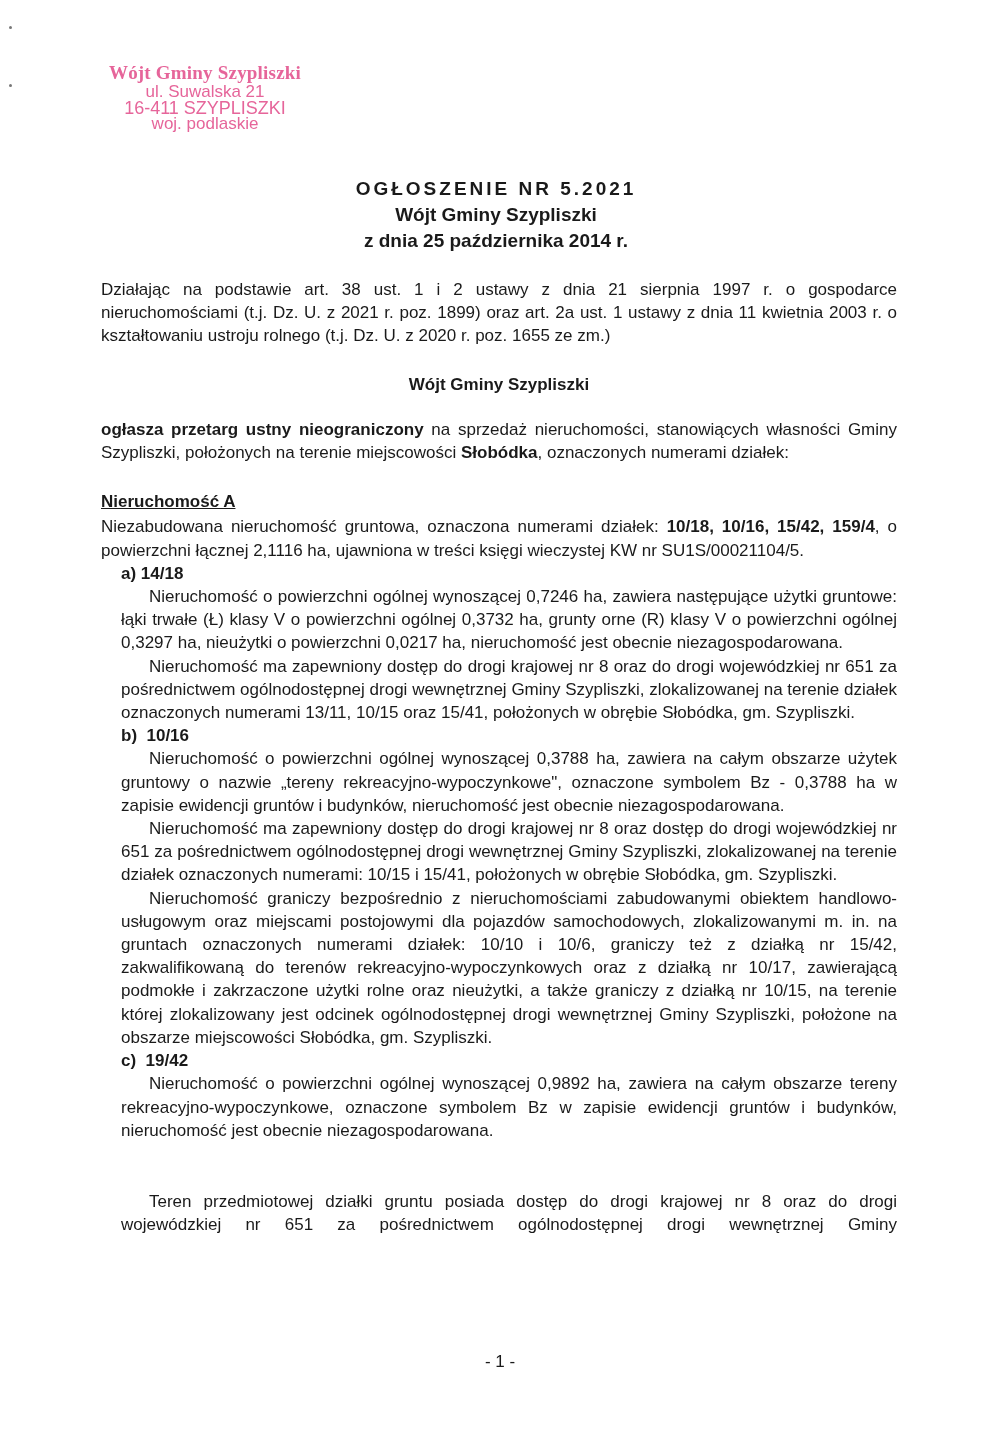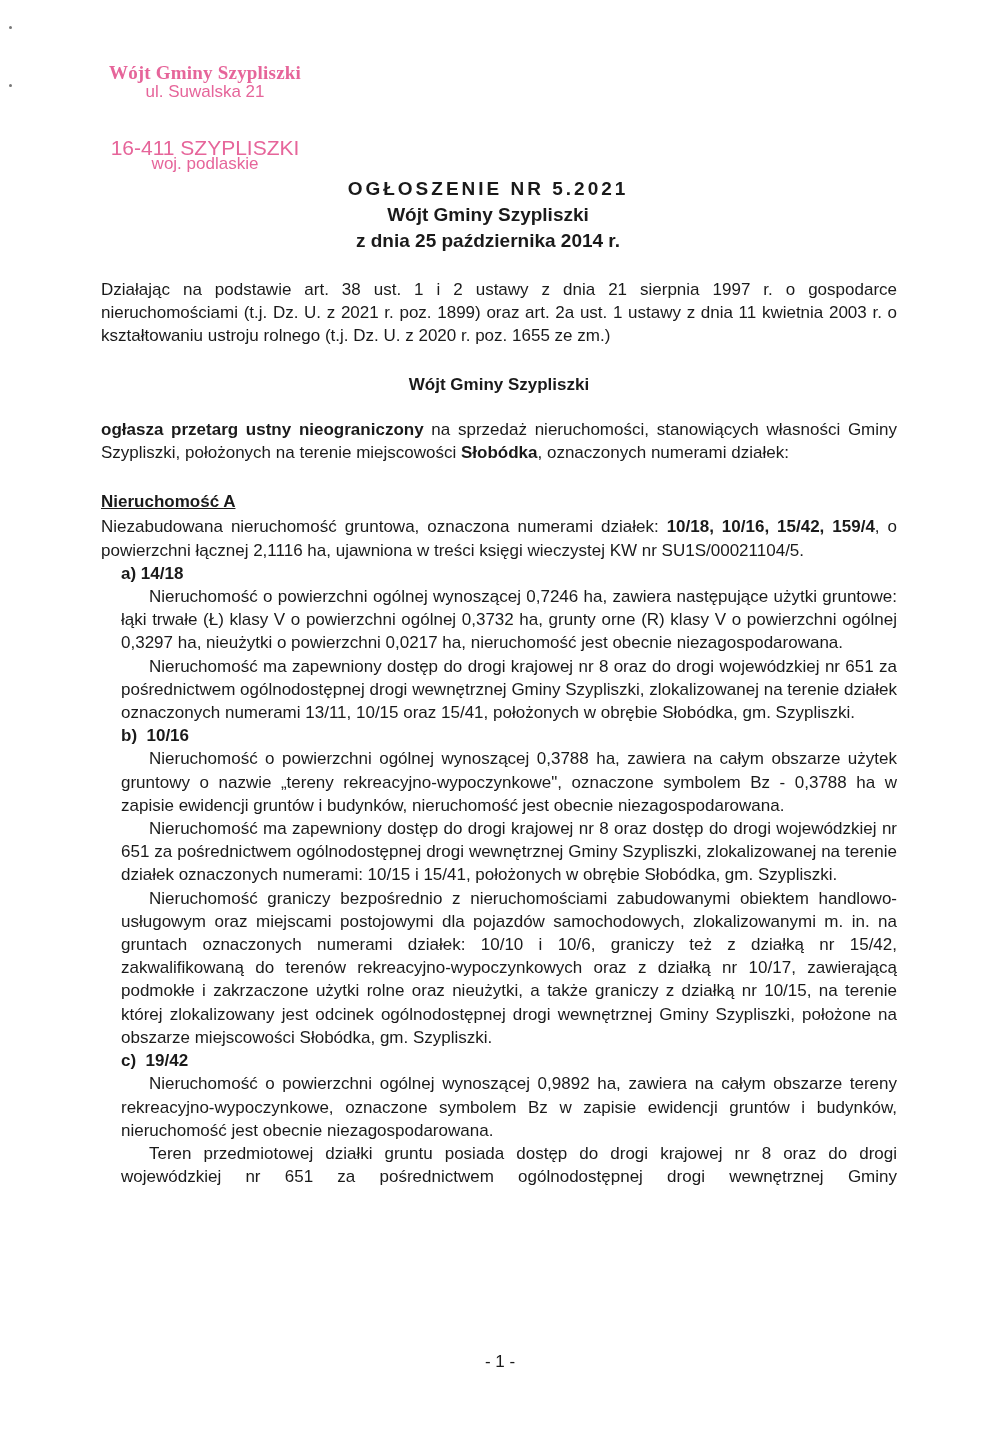--- a/index.html
+++ b/index.html
@@ -2,22 +2,22 @@
 <html><head>
   <meta charset="utf-8">
   <style>
     html, body { margin: 0; padding: 0; background: #ffffff; }
     body { width: 1000px; height: 1439px; position: relative; overflow: hidden;
            font-family: "Liberation Sans", sans-serif; color: #1a1a1a; }
     .dot { position: absolute; width: 3px; height: 3px; border-radius: 50%; background: #777; }
     .stamp { position: absolute; left: 60px; top: 62px; width: 290px; text-align: center; color: #e6659a; }
     .stamp .s-title { font-family: "Liberation Serif", serif; font-weight: bold; font-size: 19px; line-height: 22px; letter-spacing: 0.2px; }
     .stamp .s-line { font-size: 17px; line-height: 16px; }
-    .stamp .s-line.big { font-size: 21px; margin-top: 40px; }
-    .header { position: absolute; left: 0; width: 976px; top: 176px; text-align: center; font-weight: bold; font-size: 19px; line-height: 26px; }
+    .stamp .s-line.big { font-size: 18px; }
+    .header { position: absolute; left: 8px; width: 976px; top: 176px; text-align: center; font-weight: bold; font-size: 19px; line-height: 26px; }
     .header .h1 { letter-spacing: 3px; }
     .content { position: absolute; left: 101px; top: 278px; width: 796px; font-size: 17px; line-height: 23.2px; }
     .content p { margin: 0; text-align: justify; text-align-last: left; }
     .intro { margin-bottom: 25px !important; }
     .center-bold { text-align: center !important; text-align-last: center !important; font-weight: bold; margin: 0 0 22px 0 !important; }
     .announce { margin-bottom: 26px !important; }
     .section-title { font-weight: bold; text-decoration: underline; margin-bottom: 2px !important; }
     .item-label { font-weight: bold; padding-left: 20px; }
     .indent-block { padding-left: 20px; }
     .indent-block p { text-indent: 28px; }
@@ -62,17 +62,17 @@
   <div class="item-label" style="white-space:pre;">b)  10/16</div>
   <div class="indent-block">
     <p>Nieruchomość o powierzchni ogólnej wynoszącej 0,3788 ha, zawiera na całym obszarze użytek gruntowy o nazwie „tereny rekreacyjno-wypoczynkowe", oznaczone symbolem Bz - 0,3788 ha w zapisie ewidencji gruntów i budynków, nieruchomość jest obecnie niezagospodarowana.</p>
     <p>Nieruchomość ma zapewniony dostęp do drogi krajowej nr 8 oraz dostęp do drogi wojewódzkiej nr 651 za pośrednictwem ogólnodostępnej drogi wewnętrznej Gminy Szypliszki, zlokalizowanej na terenie działek oznaczonych numerami: 10/15 i 15/41, położonych w obrębie Słobódka, gm. Szypliszki.</p>
     <p>Nieruchomość graniczy bezpośrednio z nieruchomościami zabudowanymi obiektem handlowo-usługowym oraz miejscami postojowymi dla pojazdów samochodowych, zlokalizowanymi m. in. na gruntach oznaczonych numerami działek: 10/10 i 10/6, graniczy też z działką nr 15/42, zakwalifikowaną do terenów rekreacyjno-wypoczynkowych oraz z działką nr 10/17, zawierającą podmokłe i zakrzaczone użytki rolne oraz nieużytki, a także graniczy z działką nr 10/15, na terenie której zlokalizowany jest odcinek ogólnodostępnej drogi wewnętrznej Gminy Szypliszki, położone na obszarze miejscowości Słobódka, gm. Szypliszki.</p>
   </div>
 
   <div class="item-label" style="white-space:pre;">c)  19/42</div>
   <div class="indent-block">
     <p>Nieruchomość o powierzchni ogólnej wynoszącej 0,9892 ha, zawiera na całym obszarze tereny rekreacyjno-wypoczynkowe, oznaczone symbolem Bz w zapisie ewidencji gruntów i budynków, nieruchomość jest obecnie niezagospodarowana.</p>
-    <p style="text-align-last: justify;">Teren przedmiotowej działki gruntu posiada dostęp do drogi krajowej nr 8 oraz do drogi wojewódzkiej nr 651 za pośrednictwem ogólnodostępnej drogi wewnętrznej Gminy</p>
+    <p style="text-align-last: justify; margin-top: 48px;">Teren przedmiotowej działki gruntu posiada dostęp do drogi krajowej nr 8 oraz do drogi wojewódzkiej nr 651 za pośrednictwem ogólnodostępnej drogi wewnętrznej Gminy</p>
   </div>
 </div>
 
 <div class="page-num">- 1 -</div>
 
 </body></html>

